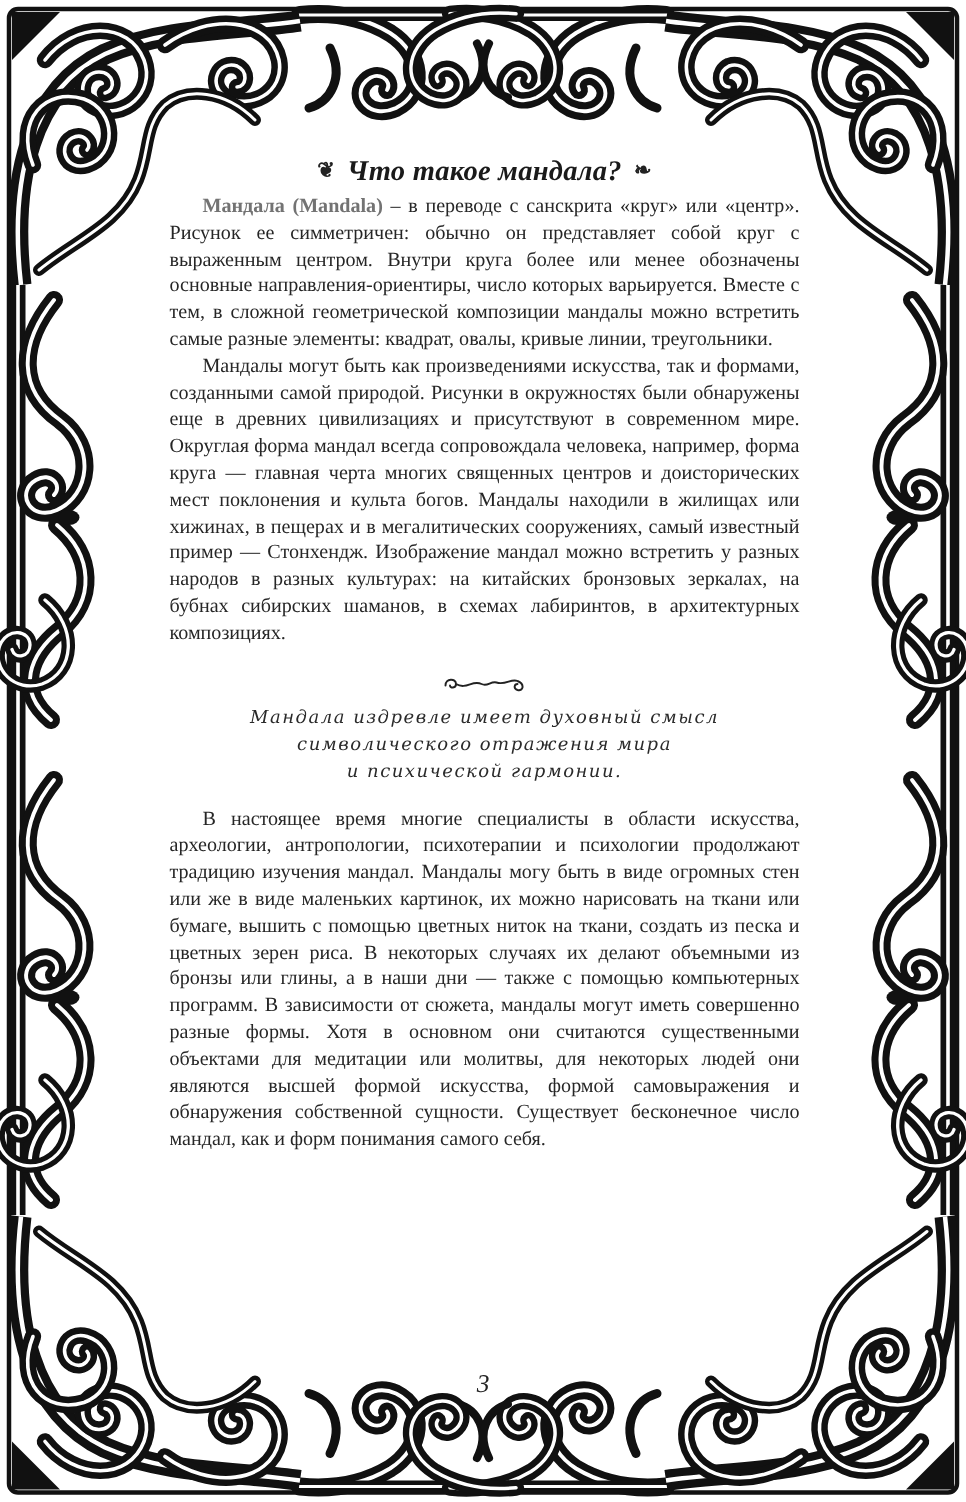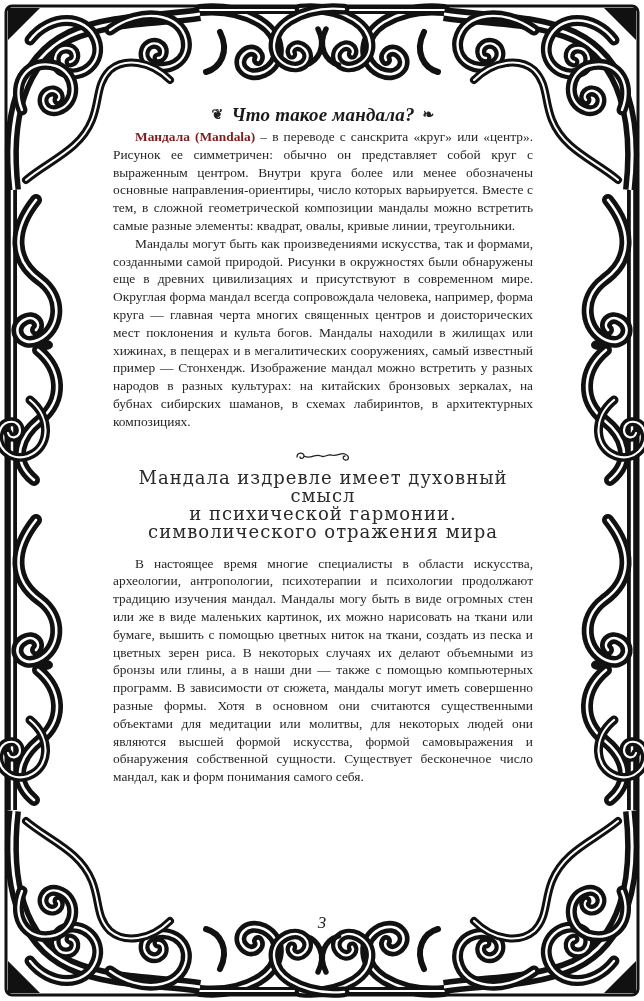--- a/index.html
+++ b/index.html
@@ -3,24 +3,24 @@
 <meta charset="utf-8">
 <style>
   html, body { margin: 0; padding: 0; background: #ffffff; }
   body { width: 644px; height: 1001px; position: relative; overflow: hidden; font-family: "Liberation Serif", "DejaVu Serif", serif; color: #1e1e1e; }
   .page { position: absolute; left: 0; top: 0; width: 644px; height: 1001px; background: #fff; }
   .frame { position: absolute; left: 0; top: 0; width: 644px; height: 1001px; pointer-events: none; }
   .content { position: absolute; left: 113px; top: 103px; width: 420px; }
   .heading { text-align: center; font-style: italic; font-size: 19px; line-height: 24px; margin: 0 0 1px 0; color: #1a1a1a; letter-spacing: 0.2px; }
   .heading .orn { font-style: normal; font-size: 14px; vertical-align: 2px; margin: 0 8px; color: #222; }
   p.body { margin: 0; font-size: 13.4px; line-height: 17.8px; text-align: justify; text-indent: 22px; hyphens: manual; color: #262626; }
-  p.body b { font-weight: bold; color: #7f1d1d; }
+  p.body b { font-weight: bold; color: #737373; }
   .quote-block { margin: 18px 0 14px 0; text-align: center; }
   .quote-orn { display: block; margin: 0 auto 6px auto; width: 60px; height: 14px; }
-  .quote { font-family: "DejaVu Serif", serif; font-size: 18px; line-height: 18px; letter-spacing: 1px; color: #2a2a2a; }
+  .quote { font-family: "DejaVu Serif", serif; font-style: italic; font-size: 12px; line-height: 18px; letter-spacing: 1px; color: #2a2a2a; }
   .sec2 { margin-top: 14px; }
   .pagenum { position: absolute; top: 913px; left: 0; width: 644px; text-align: center; font-style: italic; font-size: 17px; color: #222; }
 </style>
 </head>
 <body>
 
 <div class="page">
 
   <svg class="frame" viewBox="0 0 644 1001" xmlns="http://www.w3.org/2000/svg">
     <defs>
@@ -108,22 +108,22 @@
 
     <p class="body"><b>Мандала (Mandala)</b><span> – в переводе с санскрита «круг» или «центр». Рисунок ее симметричен: обычно он представляет собой круг с выраженным центром. Внутри круга более или менее обозначены основные направления-ориентиры, число которых варьируется. Вместе с тем, в сложной геометрической композиции мандалы можно встретить самые разные элементы: квадрат, овалы, кривые линии, треугольники.</span></p>
 
     <p class="body">Мандалы могут быть как произведениями искусства, так и формами, созданными самой природой. Рисунки в окружностях были обнаружены еще в древних цивилизациях и присутствуют в современном мире. Округлая форма мандал всегда сопровождала человека, например, форма круга — главная черта многих священных центров и доисторических мест поклонения и культа богов. Мандалы находили в жилищах или хижинах, в пещерах и в мегалитических сооружениях, самый известный пример — Стонхендж. Изображение мандал можно встретить у разных народов в разных культурах: на китайских бронзовых зеркалах, на бубнах сибирских шаманов, в схемах лабиринтов, в архитектурных композициях.</p>
 
     <div class="quote-block">
       <svg class="quote-orn" viewBox="0 0 60 14" xmlns="http://www.w3.org/2000/svg">
         <path d="M4,8 C4,3 11,3 11,7 C11,10 7,10 7,8 M11,7 C18,11 22,4 28,7 C32,9 34,5 38,6 C44,8 48,3 52,5 C57,7 56,12 52,11 C49,10 50,7 52,7" fill="none" stroke="#222" stroke-width="1.3" stroke-linecap="round"></path>
       </svg>
       <div class="quote">Мандала издревле имеет духовный смысл</div>
+      <div class="quote">символического отражения мира</div>
       <div class="quote">и психической гармонии.</div>
-      <div class="quote">символического отражения мира</div>
     </div>
 
 
 
     <p class="body">В настоящее время многие специалисты в области искусства, археологии, антропологии, психотерапии и психологии продолжают традицию изучения мандал. Мандалы могу быть в виде огромных стен или же в виде маленьких картинок, их можно нарисовать на ткани или бумаге, вышить с помощью цветных ниток на ткани, создать из песка и цветных зерен риса. В некоторых случаях их делают объемными из бронзы или глины, а в наши дни — также с помощью компьютерных программ. В зависимости от сюжета, мандалы могут иметь совершенно разные формы. Хотя в основном они считаются существенными объектами для медитации или молитвы, для некоторых людей они являются высшей формой искусства, формой самовыражения и обнаружения собственной сущности.  Существует бесконечное число мандал, как и форм понимания самого себя.</p>
   </div>
 
   <div class="pagenum">3</div>
 </div>
 

